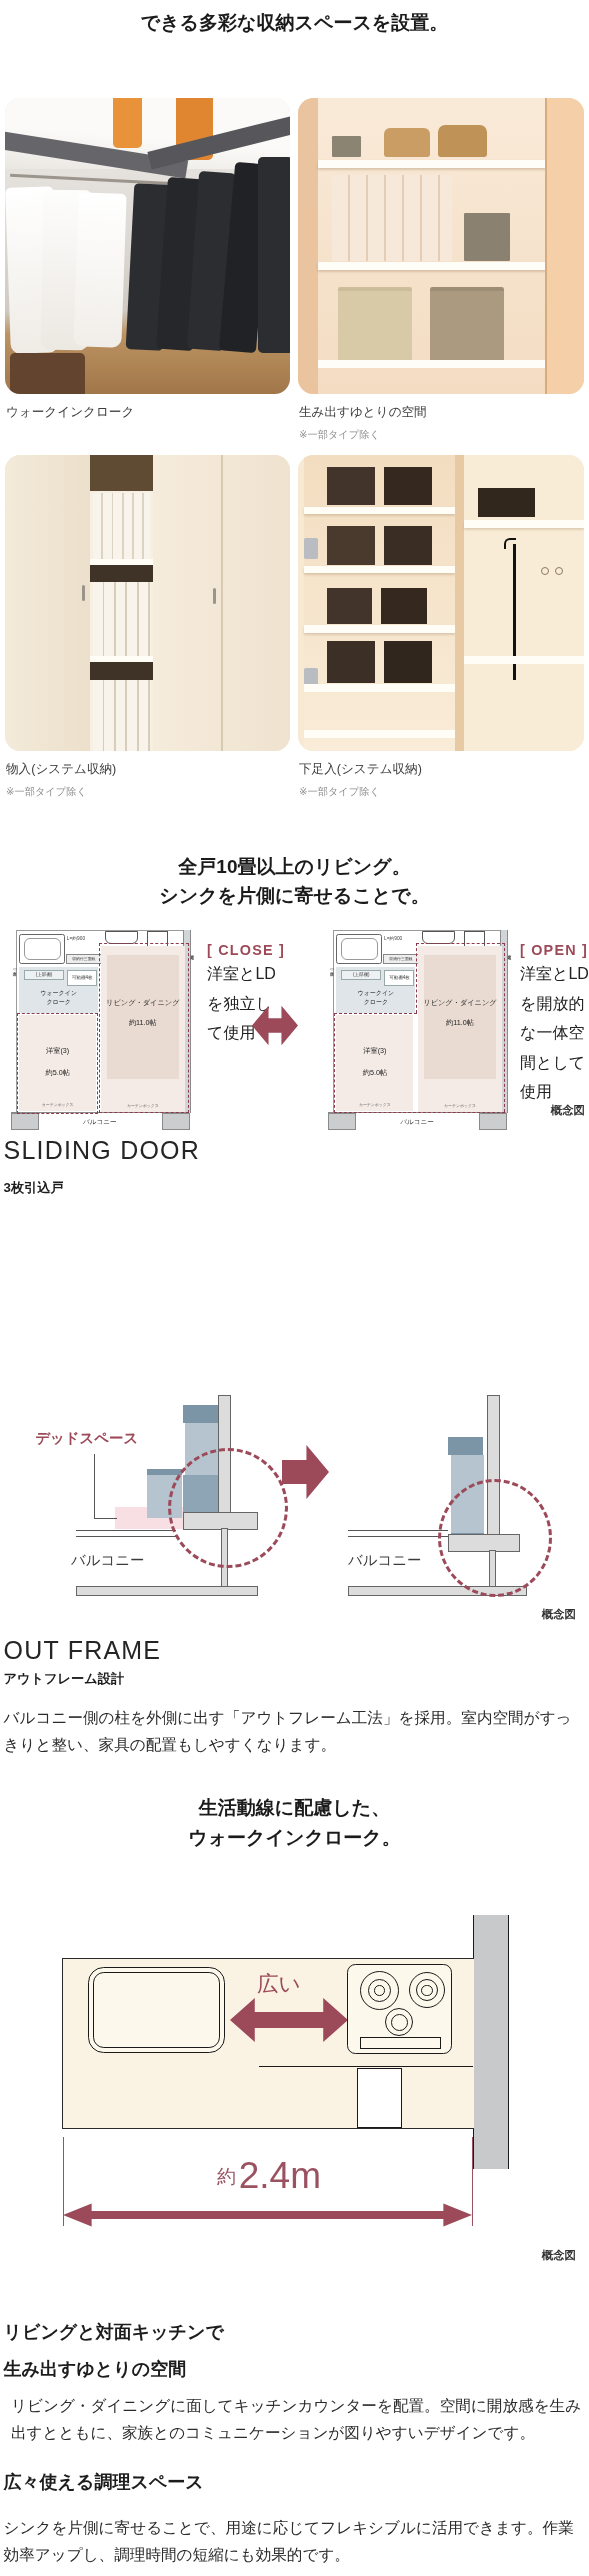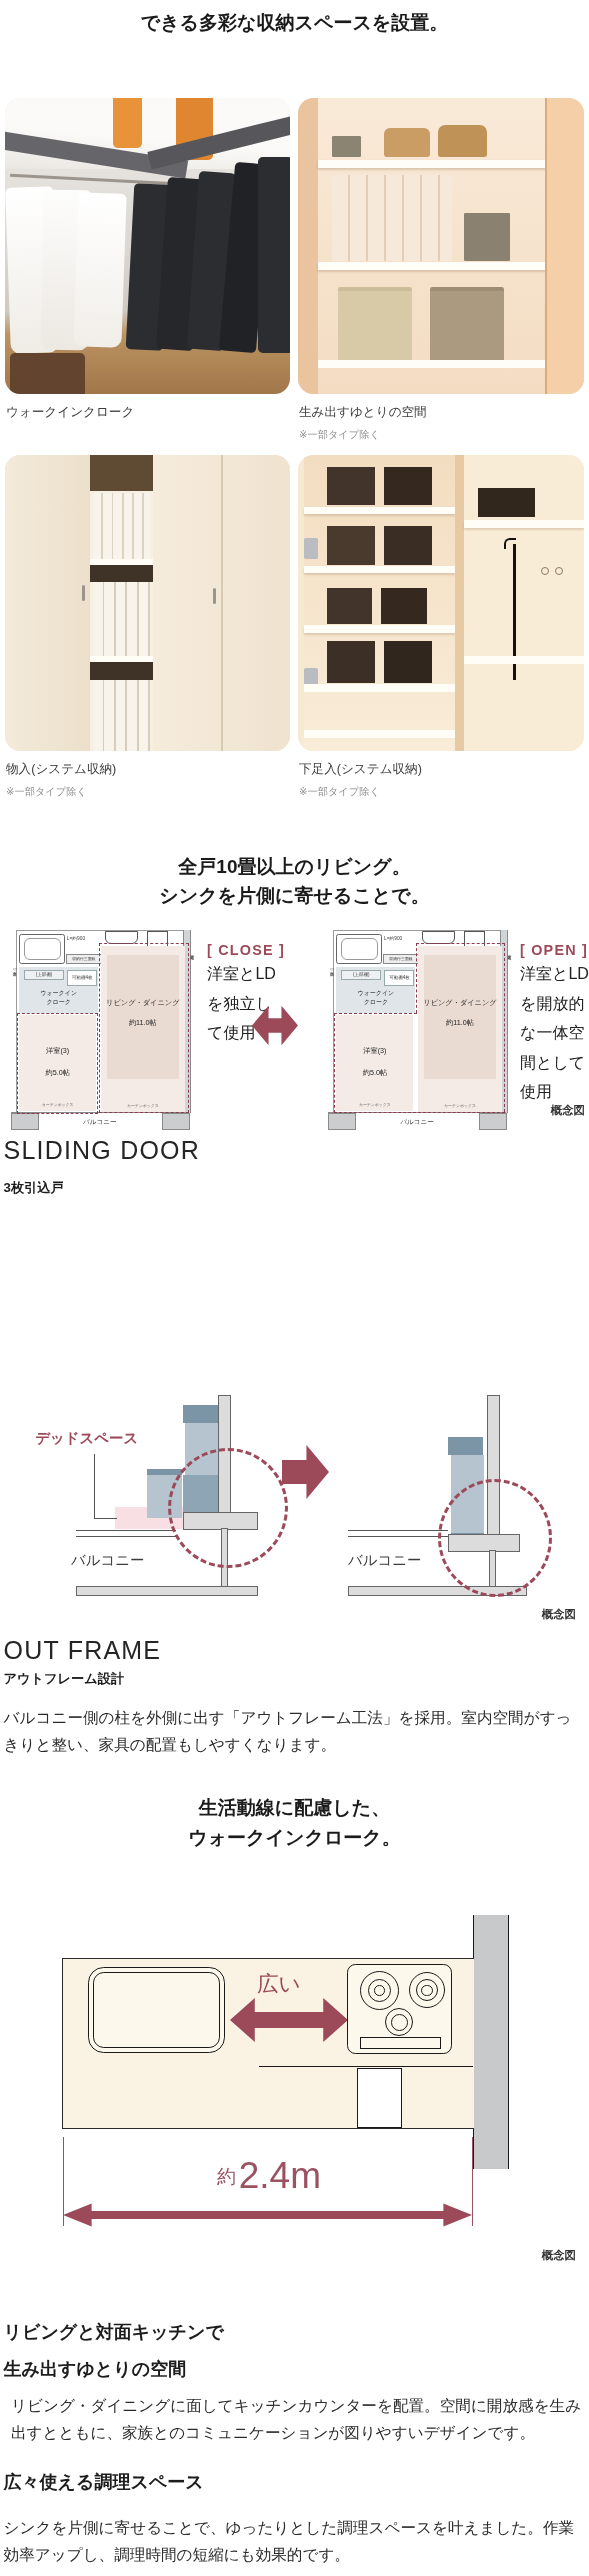--- a/index.html
+++ b/index.html
@@ -320,16 +320,16 @@
   </div>
   <div class="abs" style="left:63px;top:2203px;width:409px;height:24px;background:#9c4a59;clip-path:polygon(0 50%,7% 2%,7% 33%,93% 33%,93% 2%,100% 50%,93% 98%,93% 67%,7% 67%,7% 98%)"></div>
   <div class="gainen" style="left:523px;top:2248px;width:53px">概念図</div>
 
   <div class="sub30" style="left:3.6px;top:2314px">
     <div>リビングと対面キッチンで</div>
     <div>生み出すゆとりの空間</div>
   </div>
   <p class="body-text" style="left:11px;top:2393px;width:581px">リビング・ダイニングに面してキッチンカウンターを配置。空間に開放感を生み出すとともに、家族とのコミュニケーションが図りやすいデザインです。</p>
   <div class="sub30" style="left:3.6px;top:2464px">広々使える調理スペース</div>
-  <p class="body-text" style="left:3.6px;top:2515px;width:581px">シンクを片側に寄せることで、ゆったりとした調理スペースを叶えました。作業効率アップし、調理時間の短縮にも効果的です。</p>
+  <p class="body-text" style="left:3.6px;top:2515px;width:581px">シンクを片側に寄せることで、用途に応じてフレキシブルに活用できます。作業効率アップし、調理時間の短縮にも効果的です。</p>
 
 </div>
 
 
 </body></html>

